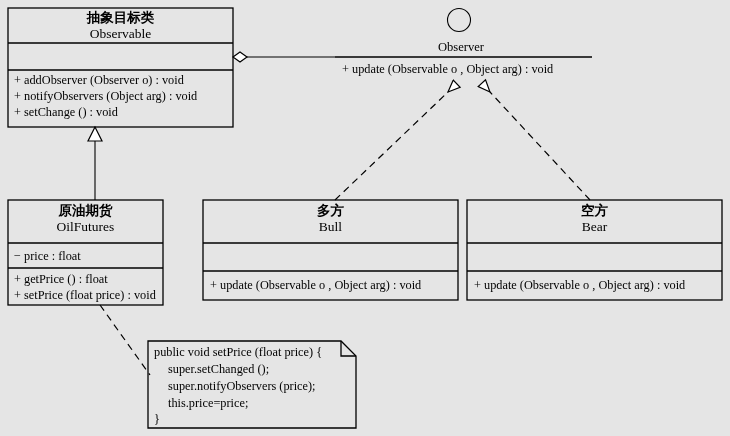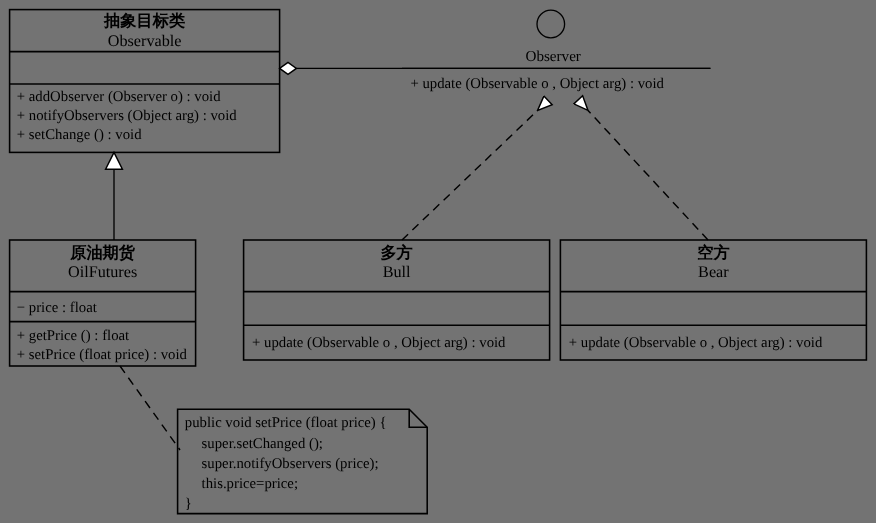--- a/index.html
+++ b/index.html
@@ -4,21 +4,21 @@
 <style>
   html, body {
     margin: 0;
     padding: 0;
     background: #ffffff;
   }
   #diagram-root {
     position: relative;
     width: 730px;
     height: 436px;
-    background: #737373;
+    background: #e5e5e5;
     font-family: "Liberation Serif", "DejaVu Serif", serif;
     overflow: hidden;
   }
   svg.uml-canvas {
     display: block;
     width: 730px;
     height: 436px;
   }
   .box-fill { fill: #ffffff; }
   .stroke-main {

